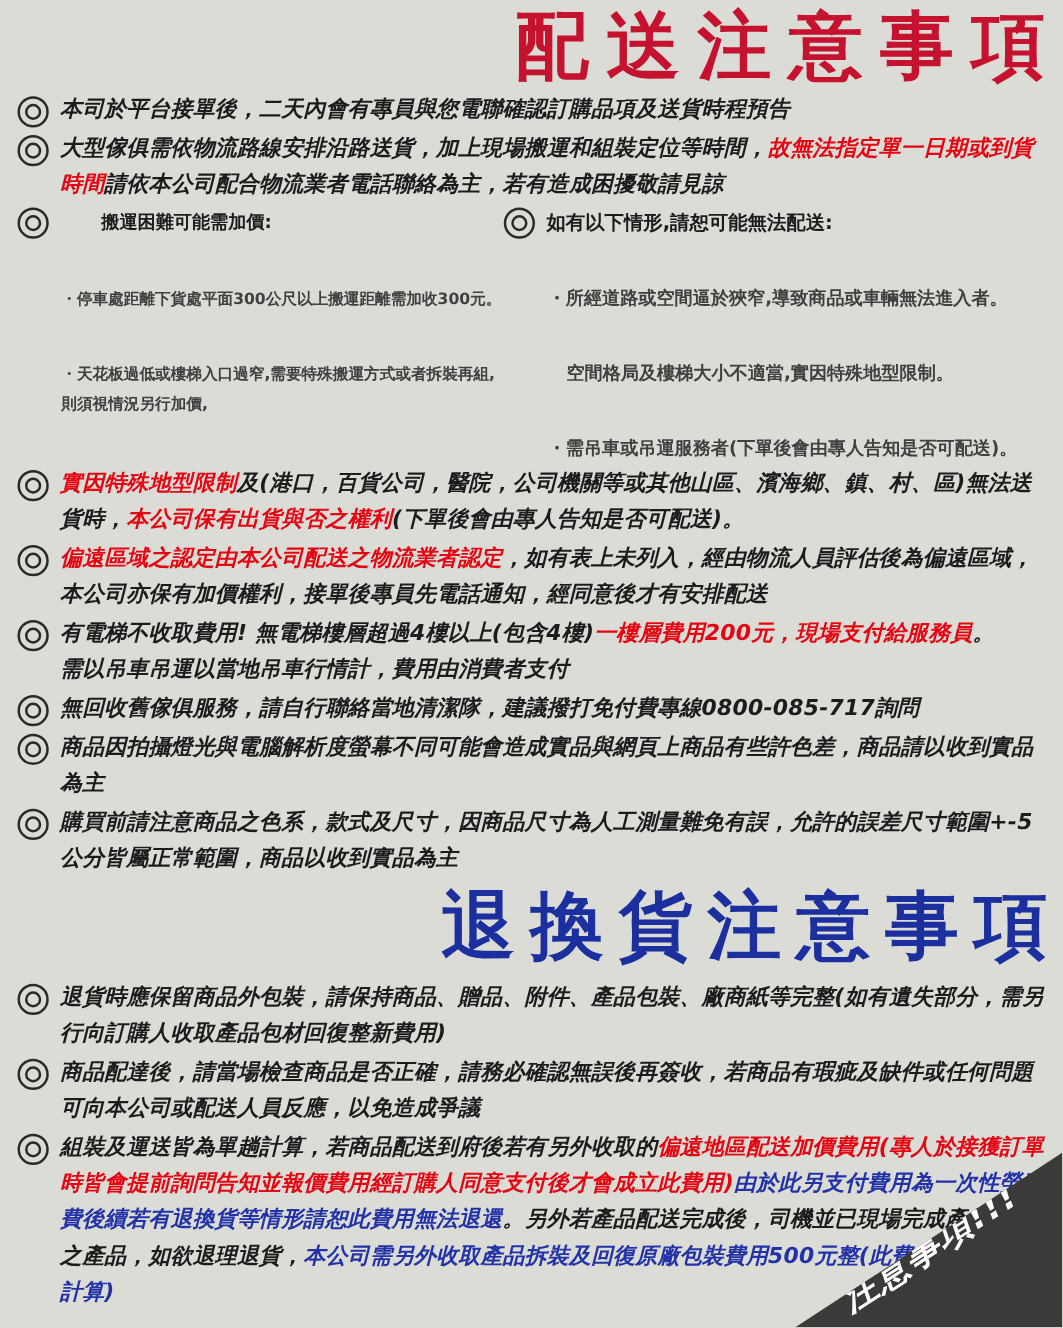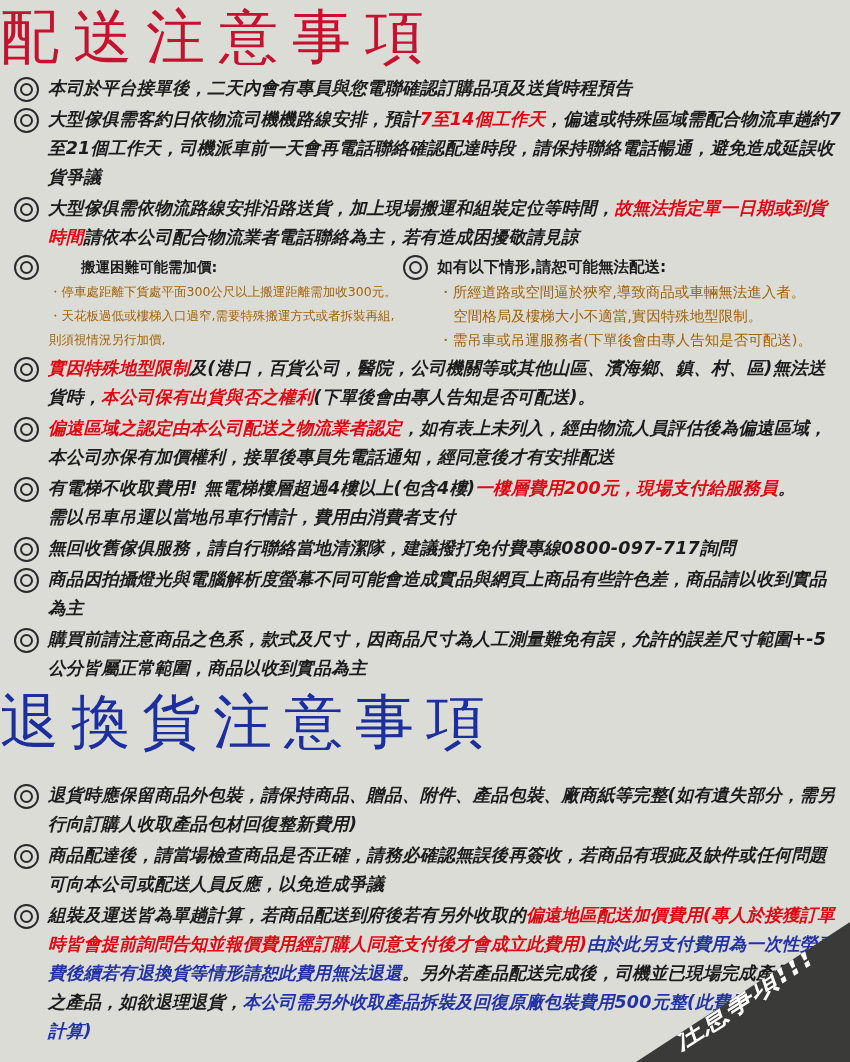--- a/index.html
+++ b/index.html
@@ -3,23 +3,23 @@
 <meta charset="utf-8">
 <style>
   html,body{margin:0;padding:0;}
   body{
     width:850px;height:1062px;overflow:hidden;position:relative;
     background:#dcdcd7;
     font-family:"DejaVu Sans","Liberation Sans",sans-serif;
     color:#1c1c1c;
   }
   .page{width:850px;height:1062px;position:relative;}
-  .title{margin:0;text-align:left;font-weight:normal;line-height:1.05;}
+  .title{margin:0;text-align:right;font-weight:bold;line-height:1.05;}
   .red-title{font-size:59px;letter-spacing:14px;color:#c4122f;padding-top:6px;}
-  .blue-title{font-size:59px;letter-spacing:12px;color:#1c2f9e;margin-top:8px;margin-bottom:22px;}
+  .blue-title{font-size:59px;letter-spacing:12px;color:#1c2f9e;margin-top:8px;margin-bottom:6px;}
   .bullets{padding:6px 8px 0 14px;}
   .bullet{display:flex;margin-bottom:2px;}
   .ring{
     flex:0 0 25px;width:25px;height:25px;border:2px solid #2a2a2a;border-radius:50%;
     display:flex;align-items:center;justify-content:center;
     margin:3px 9px 0 0;box-sizing:border-box;background:transparent;
   }
   .ring-inner{width:13px;height:13px;border:2px solid #2a2a2a;border-radius:50%;box-sizing:border-box;}
   .bullet-text{flex:1;font-size:17.5px;line-height:29px;font-weight:bold;letter-spacing:0.2px;font-style:italic;}
   .seg-black{color:#1c1c1c;}
@@ -27,21 +27,21 @@
   .seg-blue{color:#2333a7;}
   .columns{display:flex;align-items:flex-start;}
   .col-left{flex:0 0 47%;}
   .col-right{flex:1;}
   .col-head-row{display:flex;}
   .col-head-row .ring{margin-top:1px;}
   .col-heading{font-weight:bold;color:#1c1c1c;}
   .col-left .col-heading{font-size:14.5px;line-height:26px;margin-left:33px;}
   .col-right .col-heading{font-size:15.5px;line-height:26px;text-align:center;}
   .col-items{padding-left:35px;}
-  .col-item{font-weight:normal;color:#a16207;}
+  .col-item{font-weight:bold;color:#404040;margin-top:36px;}
   .col-left .col-item{font-size:12.5px;line-height:24px;}
   .col-right .col-item{font-size:14.5px;line-height:24px;}
   .col-item.cont{padding-left:15px;}
   .ribbon{
     position:absolute;right:0;bottom:0;width:214px;height:140px;
     background:#3a3a38;
     clip-path:polygon(100% 0,100% 100%,0 100%);
   }
   .ribbon-text{
     position:absolute;left:26px;top:56px;
@@ -54,26 +54,20 @@
 <body>
 
 <div class="page">
   <h1 class="title red-title">配送注意事項</h1>
   <div id="bullets-0" class="bullets">
       <div class="bullet">
         <span class="ring">
           <span class="ring-inner"></span>
         </span>
         <div class="bullet-text"><span class="seg-black">本司於平台接單後，二天內會有專員與您電聯確認訂購品項及送貨時程預告</span></div>
-      </div>
-      <div class="bullet">
-        <span class="ring">
-          <span class="ring-inner"></span>
-        </span>
-        <div class="bullet-text"><span class="seg-black">大型傢俱需客約日依物流司機機路線安排，預計</span><span class="seg-red">7至14個工作天</span><span class="seg-black">，偏遠或特殊區域需配合物流車趟約7至21個工作天，司機派車前一天會再電話聯絡確認配達時段，請保持聯絡電話暢通，避免造成延誤收貨爭議</span></div>
       </div>
       <div class="bullet">
         <span class="ring">
           <span class="ring-inner"></span>
         </span>
         <div class="bullet-text"><span class="seg-black">大型傢俱需依物流路線安排沿路送貨，加上現場搬運和組裝定位等時間，</span><span class="seg-red">故無法指定單一日期或到貨時間</span><span class="seg-black">請依本公司配合物流業者電話聯絡為主，若有造成困擾敬請見諒</span></div>
       </div>
       <div class="bullet columns">
         <div class="col col-left">
           <div class="col-head-row">
@@ -116,21 +110,21 @@
       <div class="bullet">
         <span class="ring">
           <span class="ring-inner"></span>
         </span>
         <div class="bullet-text"><span class="seg-black">有電梯不收取費用! 無電梯樓層超過4樓以上(包含4樓)</span><span class="seg-red">一樓層費用200元，現場支付給服務員</span><span class="seg-black">。</span><br><span class="seg-black">需以吊車吊運以當地吊車行情計，費用由消費者支付</span></div>
       </div>
       <div class="bullet">
         <span class="ring">
           <span class="ring-inner"></span>
         </span>
-        <div class="bullet-text"><span class="seg-black">無回收舊傢俱服務，請自行聯絡當地清潔隊，建議撥打免付費專線0800-097-717詢問</span></div>
+        <div class="bullet-text"><span class="seg-black">無回收舊傢俱服務，請自行聯絡當地清潔隊，建議撥打免付費專線0800-085-717詢問</span></div>
       </div>
       <div class="bullet">
         <span class="ring">
           <span class="ring-inner"></span>
         </span>
         <div class="bullet-text"><span class="seg-black">商品因拍攝燈光與電腦解析度螢幕不同可能會造成實品與網頁上商品有些許色差，商品請以收到實品為主</span></div>
       </div>
       <div class="bullet">
         <span class="ring">
           <span class="ring-inner"></span>

